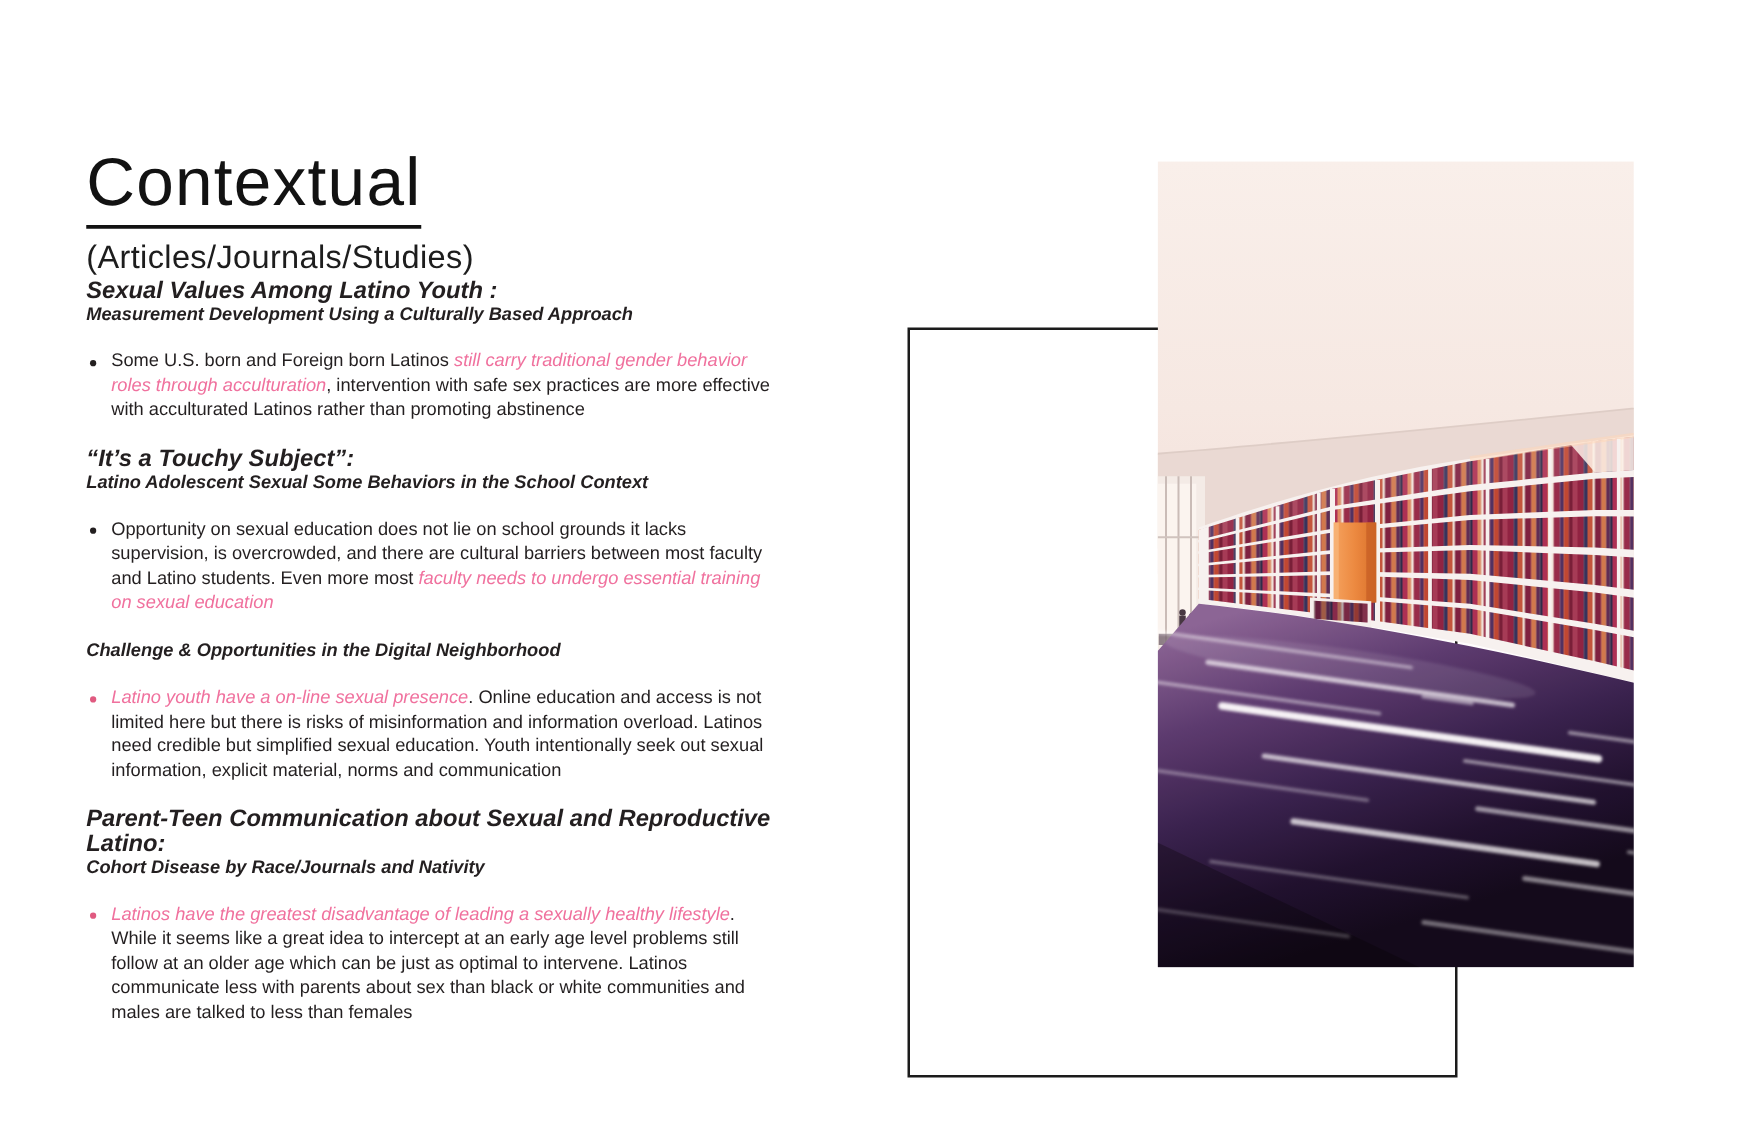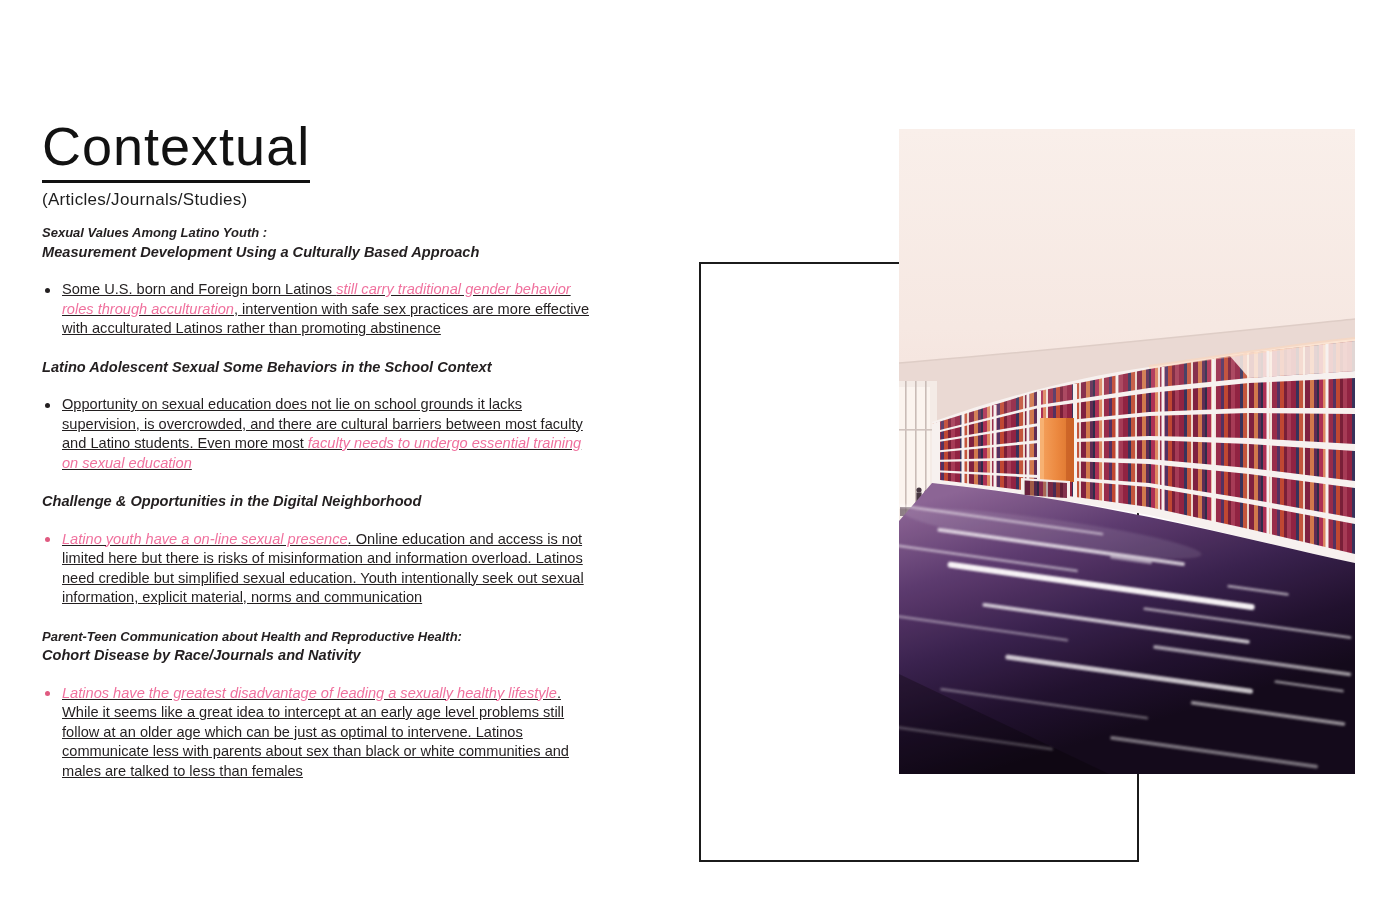--- a/index.html
+++ b/index.html
@@ -1,30 +1,30 @@
 <!DOCTYPE html>
 <html><head>
 <meta charset="utf-8">
 <style>
   html,body{margin:0;padding:0;background:#ffffff;}
-  .page{position:relative;width:1400px;height:906px;background:#fff;overflow:hidden;
-        font-family:"Liberation Sans",sans-serif;color:#231f20;}
+  .page{position:relative;width:1280px;height:906px;background:#fff;overflow:hidden;
+        font-family:"Liberation Sans",sans-serif;color:#231f20;margin-left:27px;}
 
   
   .title-block{position:absolute;left:42px;top:118px;}
   .title-block h1{margin:0;font-size:54px;font-weight:500;letter-spacing:1px;line-height:1.05;
                   color:#121212;display:inline-block;border-bottom:3px solid #121212;padding-bottom:5px;}
-  .subtitle{font-size:17px;font-weight:400;letter-spacing:.3px;color:#1d1d1d;margin-top:7px;}
+  .subtitle{font-size:26px;font-weight:400;letter-spacing:.3px;color:#1d1d1d;margin-top:7px;}
 
   
   .content{position:absolute;left:42px;top:223px;width:556px;}
   .section{margin-bottom:19px;}
-  .sec-heading{font-size:13px;font-weight:700;font-style:italic;line-height:19.5px;}
+  .sec-heading{font-size:19px;font-weight:700;font-style:italic;line-height:19.5px;}
   .sec-subheading{font-size:14.6px;font-style:italic;line-height:19.5px;font-weight:bold;}
-  .bullet{position:relative;padding-left:20px;margin-top:18px;font-size:14.6px;line-height:19.5px;text-decoration:underline;}
+  .bullet{position:relative;padding-left:20px;margin-top:18px;font-size:14.6px;line-height:19.5px;}
   .bullet .dot{position:absolute;left:3px;top:7.5px;width:5px;height:5px;border-radius:50%;background:#231f20;}
   .bullet.pinkdot .dot{background:#e05a80;}
   .run-pink{color:#f0719e;font-style:italic;}
 
   
   .decor-rect{position:absolute;left:699px;top:262px;width:440px;height:600px;
               border:2px solid #1b1b1b;box-sizing:border-box;background:transparent;}
 
   
   .photo{position:absolute;left:899px;top:129px;width:456px;height:645px;overflow:hidden;}
@@ -40,29 +40,30 @@
     <div class="subtitle">(Articles/Journals/Studies)</div>
   </div>
 
   <div class="content" id="sections">
       <div class="section">
         <div class="sec-heading">Sexual Values Among Latino Youth :</div>
         <div class="sec-subheading">Measurement Development Using a Culturally Based Approach</div>
         <div class="bullet"><span class="dot"></span><span><span class="run-normal">Some U.S. born and Foreign born Latinos </span><span class="run-pink">still carry traditional gender behavior roles through acculturation</span><span class="run-normal">, intervention with safe sex practices are more effective with acculturated Latinos rather than promoting abstinence</span></span></div>
       </div>
       <div class="section">
+        <div class="sec-heading">“It’s a Touchy Subject”:</div>
         <div class="sec-subheading">Latino Adolescent Sexual Some Behaviors in the School Context</div>
         <div class="bullet"><span class="dot"></span><span><span class="run-normal">Opportunity on sexual education does not lie on school grounds it lacks supervision, is overcrowded, and there are cultural barriers between most faculty and Latino students. Even more most </span><span class="run-pink">faculty needs to undergo essential training on sexual education</span></span></div>
       </div>
       <div class="section">
         <div class="sec-subheading">Challenge &amp; Opportunities in the Digital Neighborhood</div>
         <div class="bullet pinkdot"><span class="dot"></span><span><span class="run-pink">Latino youth have a on-line sexual presence</span><span class="run-normal">. Online education and access is not limited here but there is risks of misinformation and information overload. Latinos need credible but simplified sexual education. Youth intentionally seek out sexual information, explicit material, norms and communication</span></span></div>
       </div>
       <div class="section">
-        <div class="sec-heading">Parent-Teen Communication about Health and Reproductive Health:</div>
+        <div class="sec-heading">Parent-Teen Communication about Sexual and Reproductive Latino:</div>
         <div class="sec-subheading">Cohort Disease by Race/Journals and Nativity</div>
         <div class="bullet pinkdot"><span class="dot"></span><span><span class="run-pink">Latinos have the greatest disadvantage of leading a sexually healthy lifestyle</span><span class="run-normal">. While it seems like a great idea to intercept at an early age level problems still follow at an older age which can be just as optimal to intervene. Latinos communicate less with parents about sex than black or white communities and males are talked to less than females</span></span></div>
       </div>
     </div>
 
   <div class="decor-rect"></div>
 
   <div class="photo" role="img" aria-label="Curved white library bookshelves filled with red, orange and purple books, an orange doorway niche, and a dark purple carpet streaked with white light">
     <svg width="456" height="645" viewBox="0 0 456 645" xmlns="http://www.w3.org/2000/svg">
       <defs>

